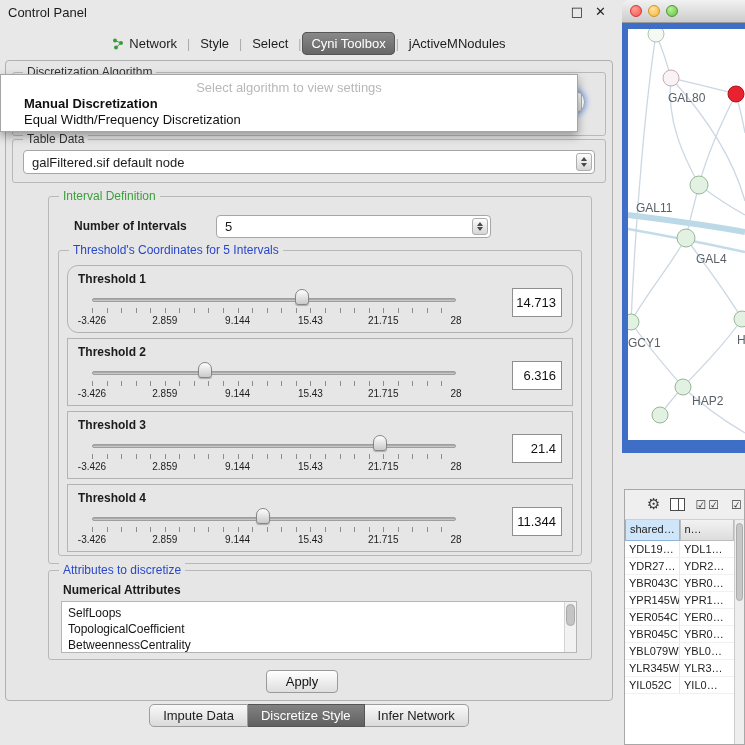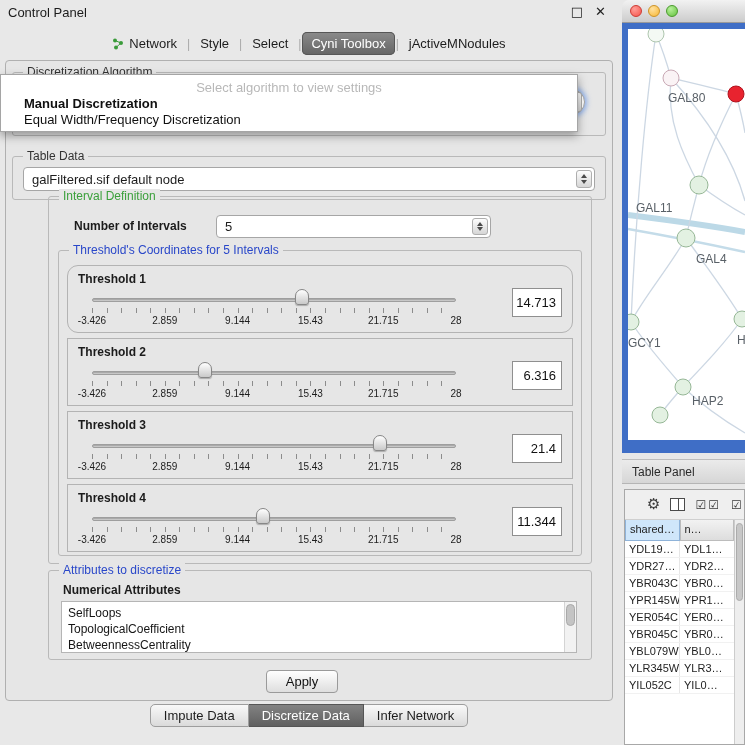--- a/index.html
+++ b/index.html
@@ -33,21 +33,21 @@
 
   .group-algo { left:12px; top:72px; width:594px; height:64px; }
   .algo-combo { position:absolute; left:6px; top:16px; width:566px; height:26px; border-radius:13px;
                 box-shadow:0 0 5px 2px rgba(100,150,240,.65); z-index:5; }
   .dropdown-overlay { position:absolute; left:0; top:74px; width:578px; height:58px; background:#fff;
                       border:1px solid #a5a5a5; box-shadow:0 4px 9px rgba(0,0,0,.35); z-index:20; }
   .dd-placeholder { text-align:center; color:#b8b8b8; font-size:13px; margin-top:5px; }
   .dd-item { font-size:13px; color:#101010; padding-left:23px; margin-top:2px; line-height:14px; }
   .dd-item.bold { font-weight:bold; }
 
-  .group-tabledata { left:12px; top:156px; width:594px; height:44px; }
+  .group-tabledata { left:12px; top:139px; width:594px; height:44px; }
   .td-combo { position:absolute; left:10px; right:10px; top:10px; }
 
   .group-interval { left:48px; top:196px; width:544px; height:368px; }
   .noi-label { position:absolute; left:14px; top:22px; font-size:12px; font-weight:bold; color:#1b1b1b;padding-left:11px; }
   .noi-combo { position:absolute; left:167px; top:18px; width:275px; height:23px; }
 
   .group-thresholds { left:58px; top:250px; width:524px; height:306px; }
 
   .thr-panel { position:absolute; left:8px; right:8px; height:68px; border:1px solid #b3b3b3; background:#e6e6e6; }
   .thr-label { position:absolute; left:10px; top:6px; font-size:12px; font-weight:bold; color:#1b1b1b; }
@@ -268,21 +268,21 @@
       <div class="list-item">SelfLoops</div>
           <div class="list-item">TopologicalCoefficient</div>
           <div class="list-item">BetweennessCentrality</div>
         </div>
     </div>
 
     <button class="apply-btn">Apply</button>
 
     <div class="bottom-tabbar">
         <div class="btab">Impute Data</div>
-        <div class="btab selected">Discretize Data</div>
+        <div class="btab selected">Discretize Style</div>
         <div class="btab">Infer Network</div>
       </div>
   </div>
 
   <div class="network-window">
     <div class="mac-bar">
       <span class="light red"></span>
       <span class="light yellow"></span>
       <span class="light green"></span>
     </div>
@@ -319,23 +319,20 @@
             <circle cx="114" cy="290" r="8" fill="#e3f1e2" stroke="#96b796" stroke-width="1"></circle>
             <text x="109" y="315" class="node-label">H</text>
             <circle cx="55" cy="358" r="8" fill="#e3f1e2" stroke="#96b796" stroke-width="1"></circle>
             <text x="64" y="376" class="node-label">HAP2</text>
             <circle cx="32" cy="386" r="8" fill="#e3f1e2" stroke="#96b796" stroke-width="1"></circle>
           </svg>
       </div>
     </div>
   </div>
 
-  <div class="tp-header">
-    <span>Table Panel</span>
-  </div>
 
   <div class="table-window">
     <div class="tp-toolbar">
       <span class="tool-glyph">⚙</span>
       <span class="cols-icon"></span>
       <span class="tool-glyph small">☑☑</span>
       <span class="tool-glyph small">☑☑</span>
     </div>
     <div class="thead">
         <div class="th sel">shared…</div>

